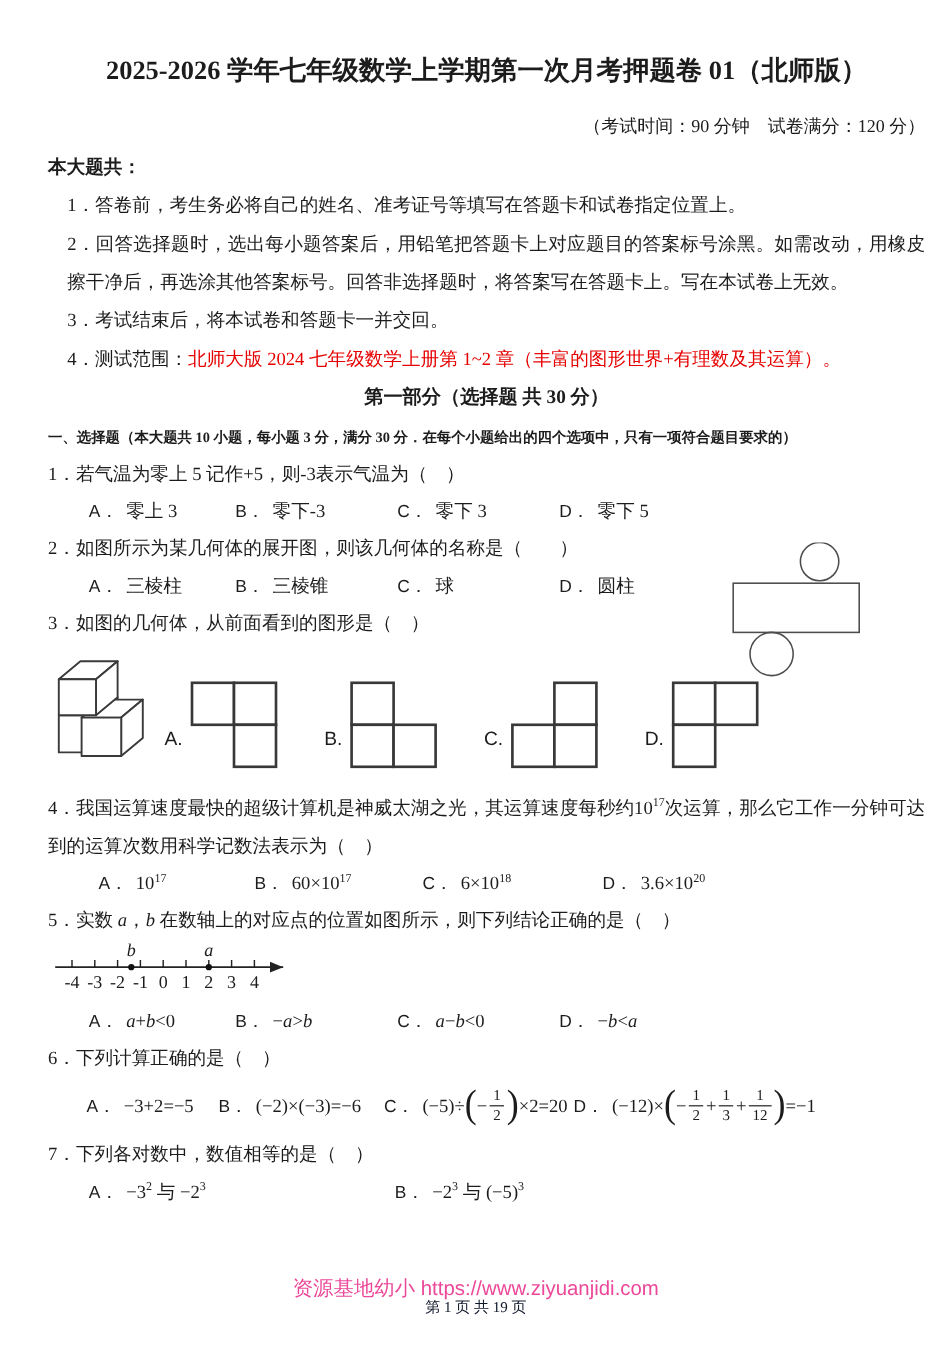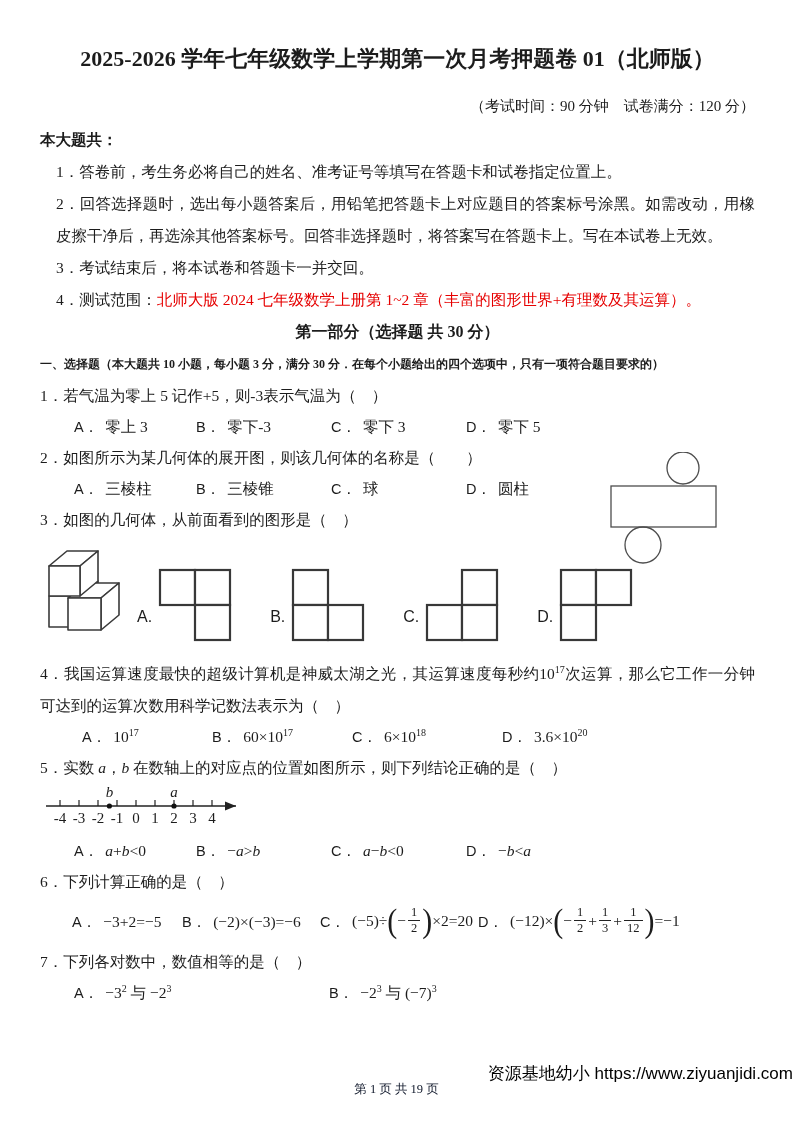--- a/index.html
+++ b/index.html
@@ -1,20 +1,20 @@
 <!DOCTYPE html>
 <html><head>
 <meta charset="utf-8">
 <style>
   html,body{margin:0;padding:0;background:#fff;}
   .page{
     position:relative;width:793px;height:1122px;background:#ffffff;
     font-family:"Liberation Serif",serif;color:#1c1c1c;overflow:hidden;
   }
-  .content{padding:44px 38px 0 40px;}
+  .content{padding:44px 22px 0 40px;}
   .title{
     text-align:center;font-size:22px;font-weight:700;line-height:30px;margin:0;
   }
   .subtitle{text-align:right;font-size:15px;margin-top:22px;line-height:20px;}
   .notice-heading{font-weight:700;font-size:15.5px;line-height:32px;margin-top:8px;}
   .notice{margin-left:16px;font-size:15.5px;line-height:32px;text-align:justify;}
   .red{color:#e60000;}
   .part-heading{text-align:center;font-weight:700;font-size:16px;line-height:32px;}
   .section-heading{font-weight:700;font-size:12px;line-height:32px;text-align:justify;}
   .q{font-size:15.5px;line-height:32px;text-align:justify;}
@@ -31,22 +31,22 @@
   .bigp{font-size:30px;font-weight:400;vertical-align:middle;display:inline-block;
         transform:scaleY(1.1);position:relative;top:-2px;}
   .figrow{display:flex;align-items:flex-end;height:112px;margin:4px 0 2px -10px;}
   .figlabel{font-family:"Liberation Sans",sans-serif;font-size:16px;margin:0 6px 26px 0;}
   .cube-fig{margin-right:12px;}
   .shape-fig{margin-bottom:6px;}
   .shape-gap{width:38px;}
   .numberline{margin:2px 0 0 0;}
   .tallrow{height:48px;}
   .net-figure{position:absolute;left:598px;top:452px;}
-  .watermark{position:absolute;left:0;right:0;top:1062px;text-align:right;
-             font-family:"Liberation Sans",sans-serif;font-size:17px;color:#000000;}
+  .watermark{position:absolute;left:0;right:0;top:1062px;text-align:center;
+             font-family:"Liberation Sans",sans-serif;font-size:17px;color:#ec4899;}
   .pageinfo{position:absolute;left:0;right:0;top:1081px;text-align:center;
             font-size:12.5px;color:#0f172a;}
 </style>
 </head>
 <body>
 
 <div class="page">
   <div class="content">
 
     <h1 class="title">2025-2026 学年七年级数学上学期第一次月考押题卷 01（北师版）</h1>
@@ -243,21 +243,21 @@
     </div>
 
     <div class="q">7．下列各对数中，数值相等的是（　）</div>
     <div class="optrow">
       <span class="opt" style="width:255px">
           <span class="optlabel">A．</span>
           <span class="math"><span>−3</span><sup>2</sup><span> 与 −2</span><sup>3</sup></span>
         </span>
       <span class="opt">
           <span class="optlabel">B．</span>
-          <span class="math"><span>−2</span><sup>3</sup><span> 与 (−7)</span><sup>3</sup></span>
+          <span class="math"><span>−2</span><sup>3</sup><span> 与 (−5)</span><sup>3</sup></span>
         </span>
     </div>
 
   </div>
 
   <svg class="net-figure" width="130" height="115" viewBox="0 0 130 115">
     <g fill="none" stroke="#4d4d4d" stroke-width="1.3">
       <circle cx="85" cy="16" r="16"></circle>
       <rect x="13" y="34" width="105" height="41" fill="#ffffff"></rect>
       <circle cx="45" cy="93" r="18"></circle>

